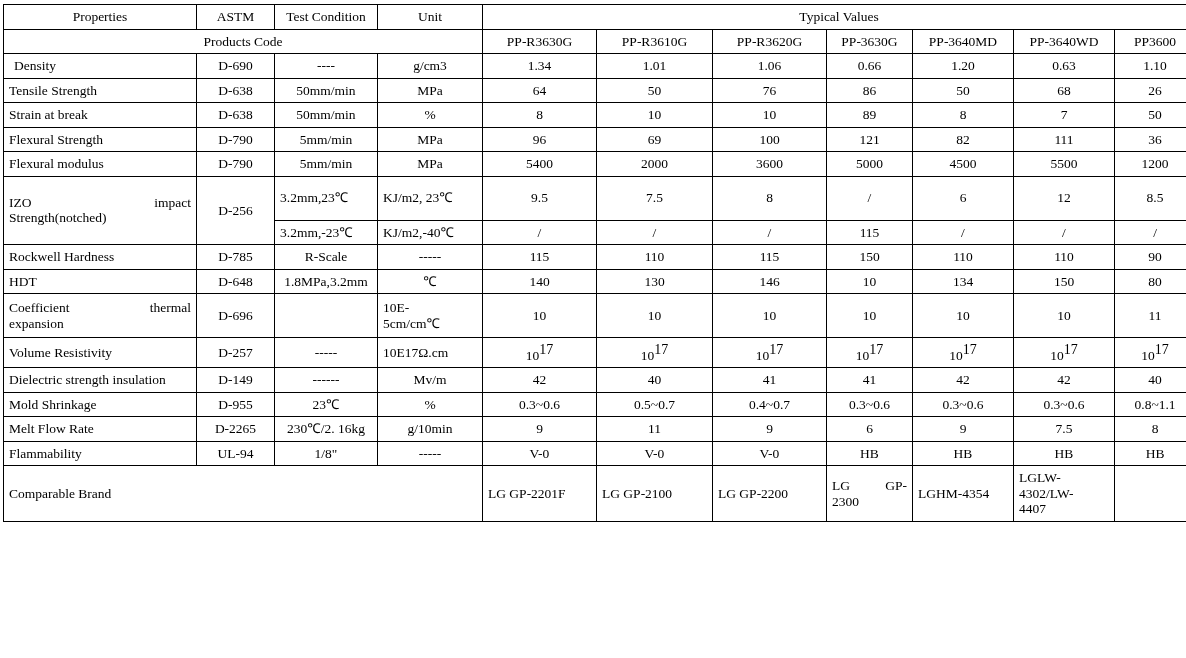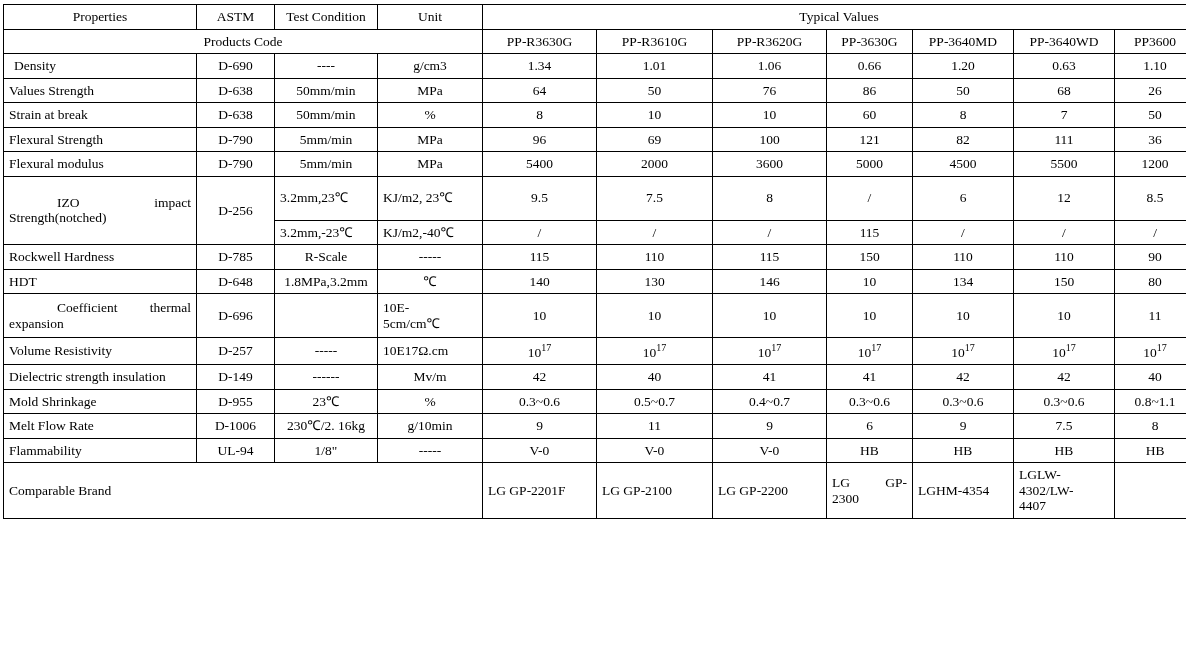--- a/index.html
+++ b/index.html
@@ -54,25 +54,24 @@
     text-align: left;
     padding-left: 8px;
   }
   .prop-cell.indent { padding-left: 10px; }
 
   
   .justify-label {
     display: block;
     text-align: justify;
     text-align-last: justify;
-    margin-left: 48px;
   }
 
   .sup {
-    font-size: 10px;
+    font-size: 14px;
     vertical-align: super;
   }
   .unit-wrap {
     text-align: left;
     padding-left: 6px;
   }
   .tall { height: 44px; }
   .tall3 { height: 56px; }
 
   .brand-cell {
@@ -134,42 +133,42 @@
         <td class="center">1.34</td>
         <td class="center">1.01</td>
         <td class="center">1.06</td>
         <td class="center">0.66</td>
         <td class="center">1.20</td>
         <td class="center">0.63</td>
         <td class="center">1.10</td>
       </tr>
 
       <tr>
-        <td class="prop-cell">Values Strength</td>
+        <td class="prop-cell">Tensile Strength</td>
         <td class="center">D-638</td>
         <td class="center">50mm/min</td>
         <td class="center">MPa</td>
         <td class="center">64</td>
         <td class="center">50</td>
         <td class="center">76</td>
         <td class="center">86</td>
         <td class="center">50</td>
         <td class="center">68</td>
         <td class="center">26</td>
       </tr>
 
       <tr>
         <td class="prop-cell">Strain at break</td>
         <td class="center">D-638</td>
         <td class="center">50mm/min</td>
         <td class="center">%</td>
         <td class="center">8</td>
         <td class="center">10</td>
         <td class="center">10</td>
-        <td class="center">60</td>
+        <td class="center">89</td>
         <td class="center">8</td>
         <td class="center">7</td>
         <td class="center">50</td>
       </tr>
 
       <tr>
         <td class="prop-cell">Flexural Strength</td>
         <td class="center">D-790</td>
         <td class="center">5mm/min</td>
         <td class="center">MPa</td>
@@ -316,21 +315,21 @@
         <td class="center">0.5~0.7</td>
         <td class="center">0.4~0.7</td>
         <td class="center">0.3~0.6</td>
         <td class="center">0.3~0.6</td>
         <td class="center">0.3~0.6</td>
         <td class="center">0.8~1.1</td>
       </tr>
 
       <tr>
         <td class="prop-cell">Melt Flow Rate</td>
-        <td class="center">D-1006</td>
+        <td class="center">D-2265</td>
         <td class="center">230℃/2. 16kg</td>
         <td class="center">g/10min</td>
         <td class="center">9</td>
         <td class="center">11</td>
         <td class="center">9</td>
         <td class="center">6</td>
         <td class="center">9</td>
         <td class="center">7.5</td>
         <td class="center">8</td>
       </tr>

